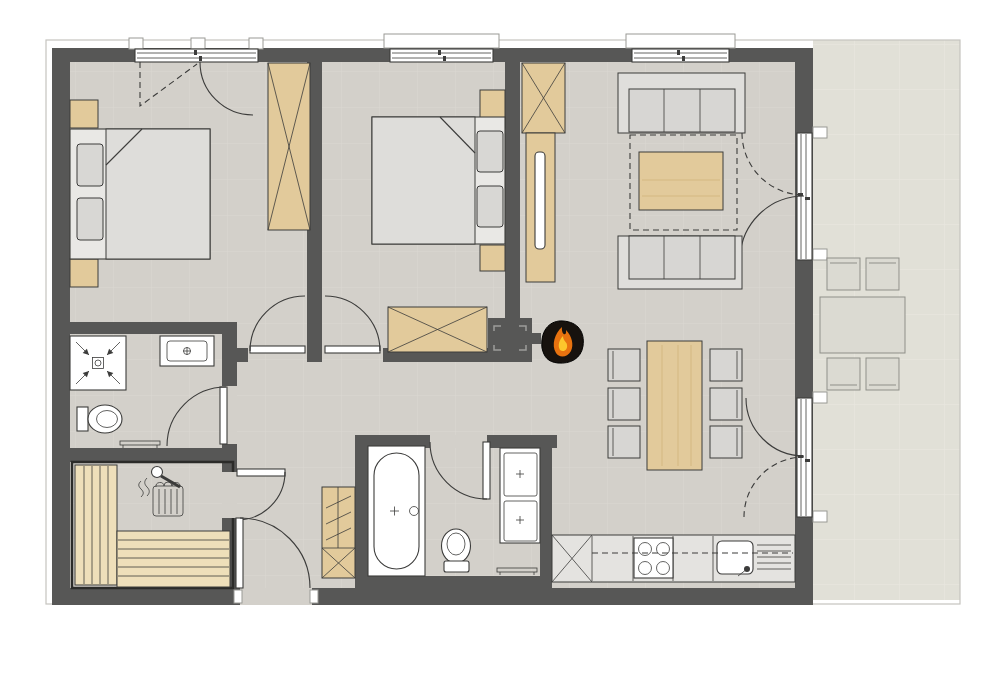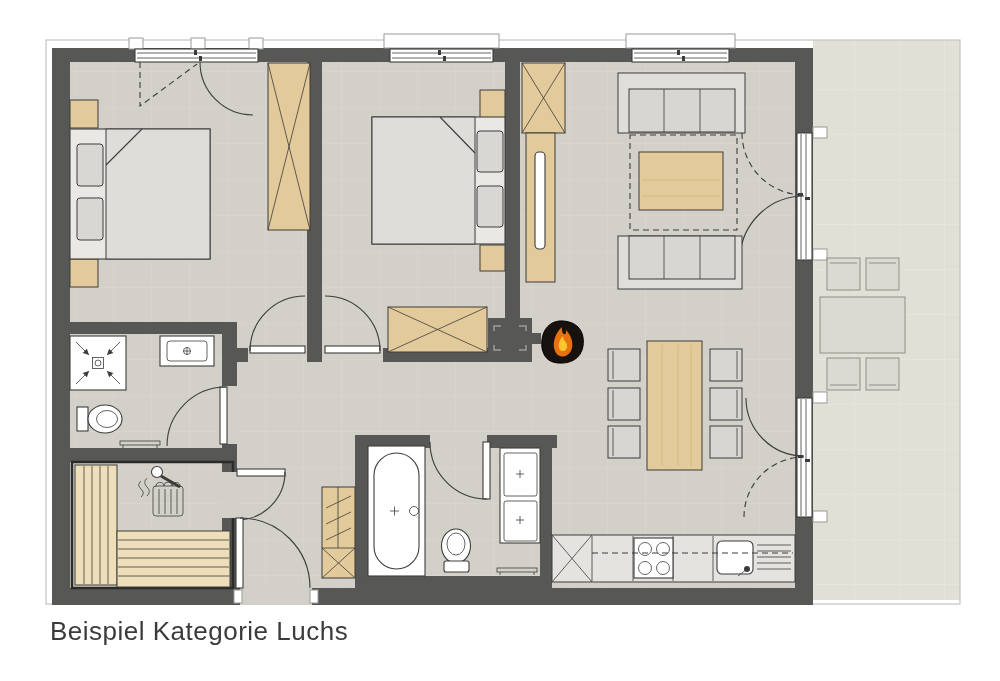--- a/index.html
+++ b/index.html
@@ -361,14 +361,13 @@
           <rect class="tf" x="827" y="358" width="33" height="32"></rect>
           <path d="M830,385 H857" stroke="#8f8f89" stroke-width="1" fill="none"></path>
         </g>
     <g>
           <rect class="tf" x="866" y="358" width="33" height="32"></rect>
           <path d="M869,385 H896" stroke="#8f8f89" stroke-width="1" fill="none"></path>
         </g>
   </g>
 </svg>
 
-<div class="caption">Beispiel Kategorie Luchs</div>
 </div>
 
 </body></html>

